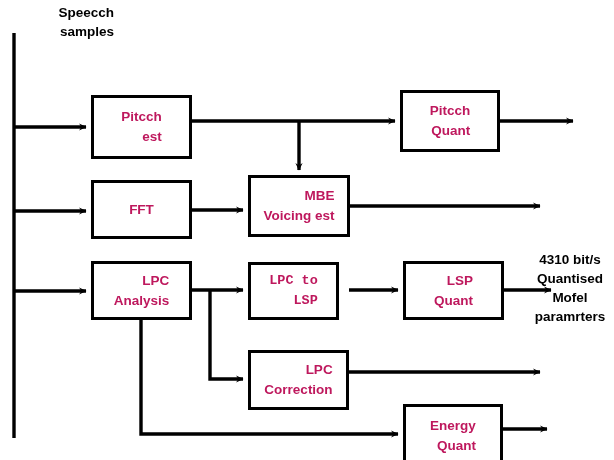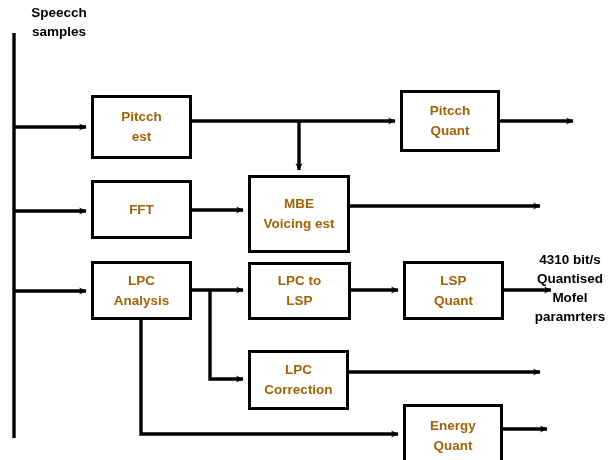--- a/index.html
+++ b/index.html
@@ -27,39 +27,39 @@
     pointer-events: none;
   }
   .box {
     position: absolute;
     box-sizing: border-box;
     border: 3px solid #000000;
     background: #ffffff;
     display: flex;
     align-items: center;
     justify-content: center;
-    text-align: center;
+    text-align: right;
     font-weight: bold;
     font-size: 13.5px;
     line-height: 1.45;
-    color: #a16207;
+    color: #be185d;
     white-space: pre-line;
     z-index: 3;
   }
   .freetext {
     position: absolute;
     font-weight: bold;
     font-size: 13.5px;
     line-height: 1.42;
     color: #000000;
     white-space: pre-line;
     z-index: 4;
   }
   .freetext.center { text-align: center; }
-  .freetext.left { text-align: center; }
+  .freetext.left { text-align: right; }
 </style>
 </head>
 <body>
 
 <div id="canvas">
 
   <svg id="wires" viewBox="0 0 614 460" width="614" height="460" xmlns="http://www.w3.org/2000/svg">
     <defs>
       <marker id="ah" markerWidth="9" markerHeight="9" refX="7.6" refY="4.5" orient="auto" markerUnits="userSpaceOnUse">
         <path d="M0.6,0.9 L8.2,4.5 L0.6,8.1 L3.1,4.5 Z" fill="#000"></path>
@@ -103,27 +103,27 @@
 paramrters</div>
 
   <div class="box" style="left:91px; top:95px; width:101px; height:64px;">Pitcch
 est</div>
 
   <div class="box" style="left:400px; top:90px; width:100px; height:62px;">Pitcch
 Quant</div>
 
   <div class="box" style="left:91px; top:180px; width:101px; height:59px;">FFT</div>
 
-  <div class="box" style="left:248px; top:175px; width:102px; height:78px;">MBE
+  <div class="box" style="left:248px; top:175px; width:102px; height:62px;">MBE
 Voicing est</div>
 
   <div class="box" style="left:91px; top:261px; width:101px; height:59px;">LPC
 Analysis</div>
 
-  <div class="box" style="left:248px; top:262px; width:103px; height:58px;">LPC to
+  <div class="box" style="left:248px; top:262px; width:91px; height:58px;font-family:Liberation Mono, monospace;">LPC to
 LSP</div>
 
   <div class="box" style="left:403px; top:261px; width:101px; height:59px;">LSP
 Quant</div>
 
   <div class="box" style="left:248px; top:350px; width:101px; height:60px;">LPC
 Correction</div>
 
   <div class="box" style="left:403px; top:404px; width:100px; height:63px;">Energy
 Quant</div>

